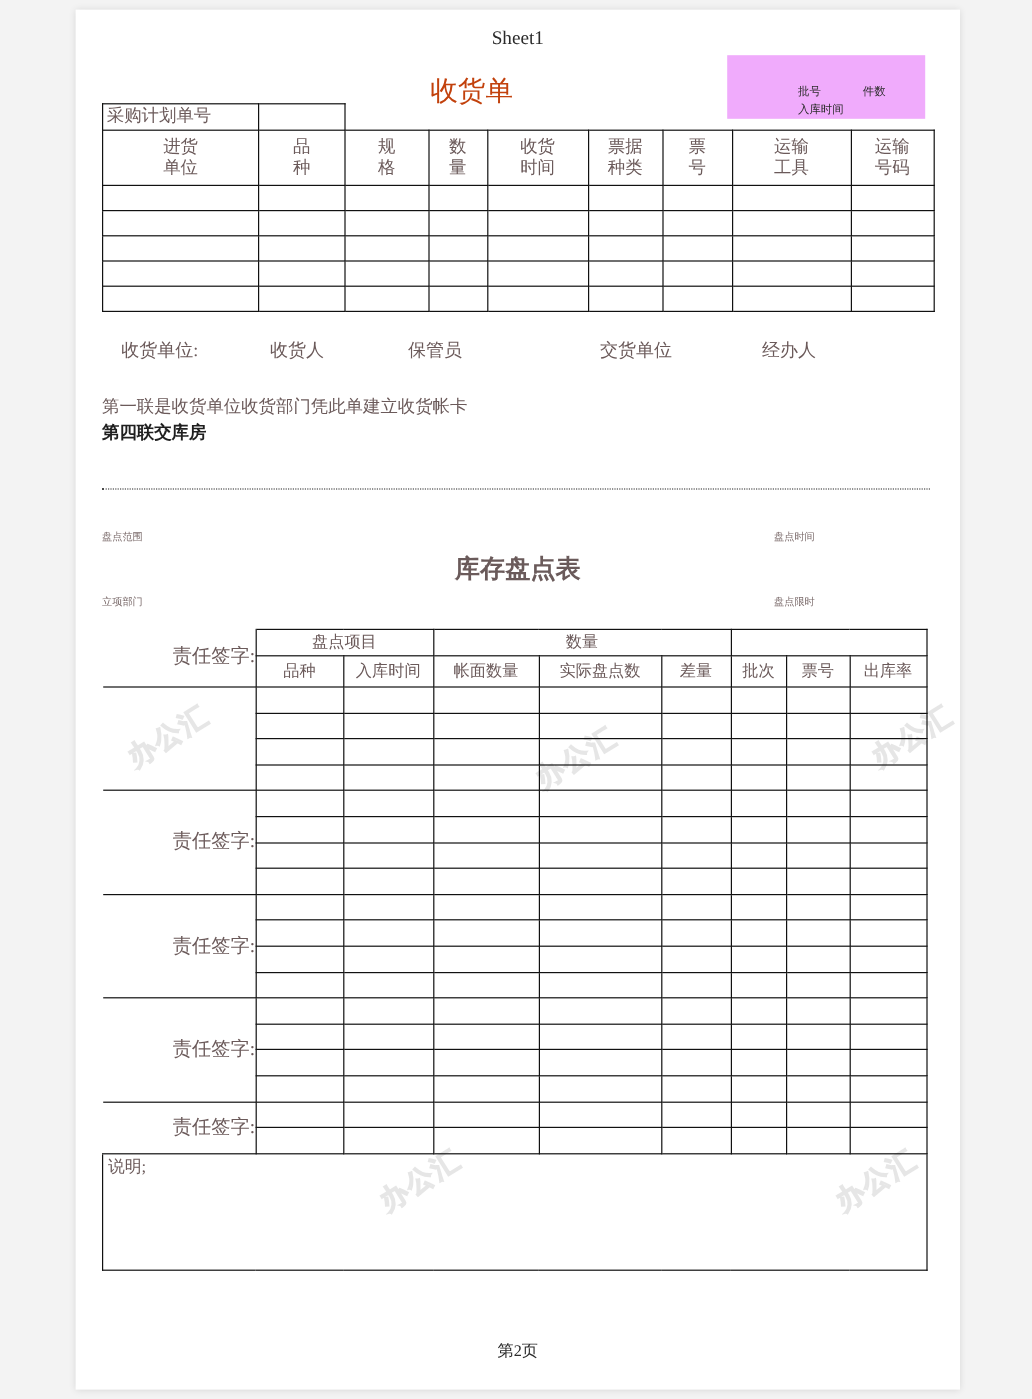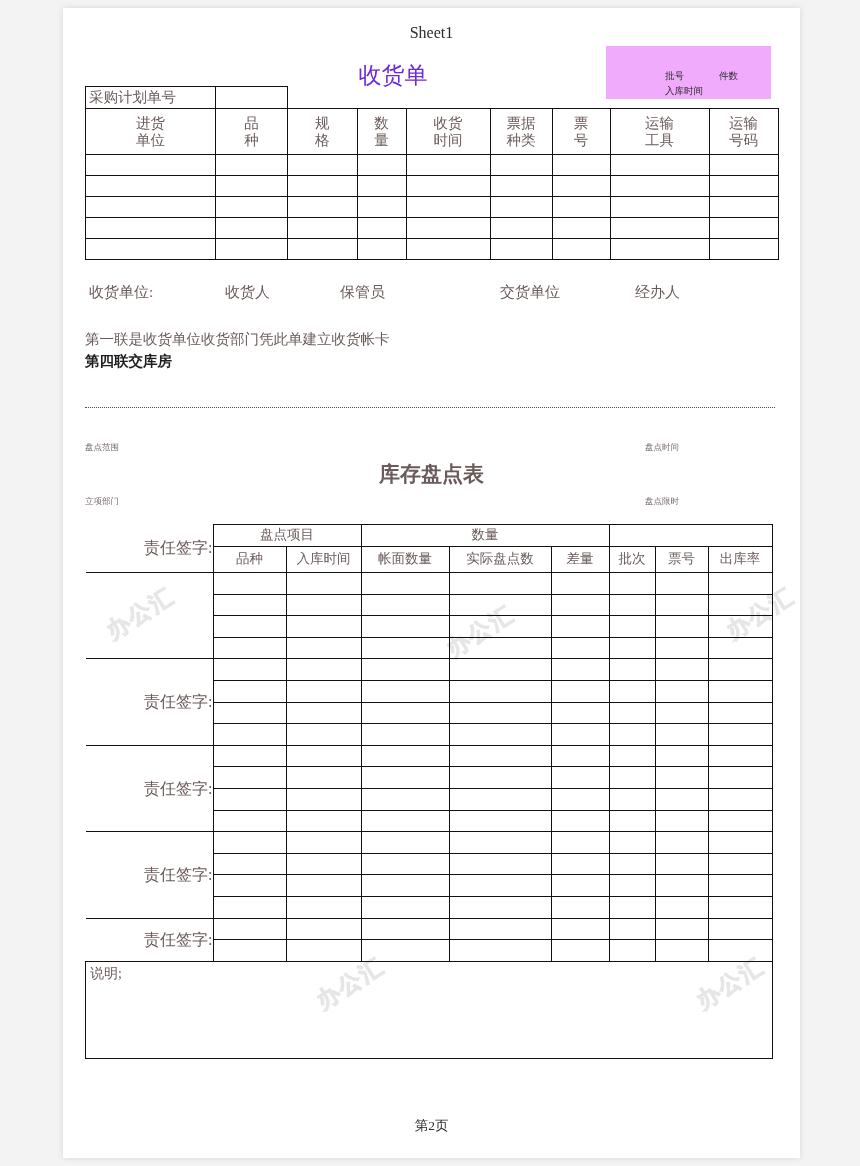--- a/index.html
+++ b/index.html
@@ -54,21 +54,21 @@
     color: #2b2b2b;
   }
 
   
   .doc1-title {
     position: absolute;
     left: 0; top: 52px;
     width: 660px;
     text-align: center;
     font-size: 23px;
-    color: #6d28d9;
+    color: #c2410c;
     font-family: "Liberation Serif", serif;
   }
 
   
   .olive-box {
     position: absolute;
     left: 543px; top: 38px;
     width: 165px; height: 53px;
     background: #f0abfc;
     display: grid;
@@ -320,21 +320,21 @@
               <td></td>
               <td></td>
               <td></td>
               <td></td>
             </tr>
       </tbody>
         </table>
     </div>
 
     <div class="sig-row">
-      <span style="left:4px">收货单位:</span>
+      <span style="left:16px">收货单位:</span>
       <span style="left:140px">收货人</span>
       <span style="left:255px">保管员</span>
       <span style="left:415px">交货单位</span>
       <span style="left:550px">经办人</span>
     </div>
 
     <div class="notes">
       <div>第一联是收货单位收货部门凭此单建立收货帐卡</div>
       <div class="bold">第四联交库房</div>
     </div>

